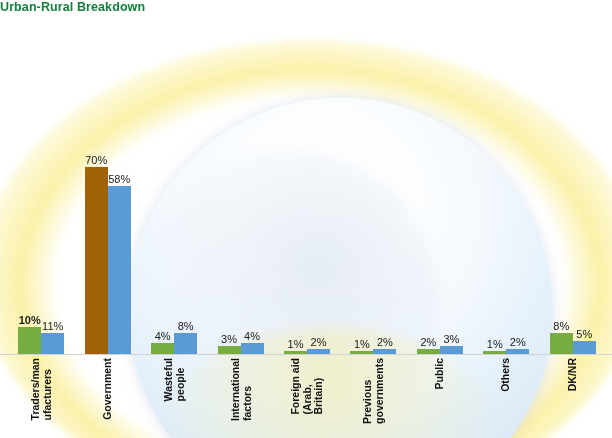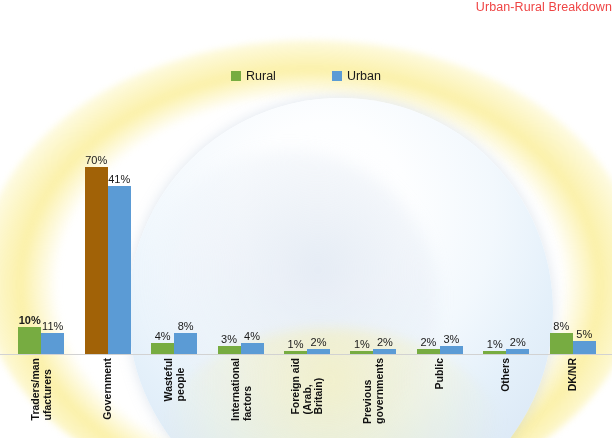--- a/index.html
+++ b/index.html
@@ -62,24 +62,24 @@
     width:360px;height:260px;
     border-radius:50%;
     background:radial-gradient(ellipse at 50% 20%, rgba(250,238,150,0.45) 0%, rgba(255,255,255,0) 70%);
     filter:blur(6px);
   }
 
   
   .chart-title{
     position:absolute;
     left:0;right:0;top:0px;
-    text-align:right;
+    text-align:left;
     font-size:12.5px;
-    font-weight:normal;
-    color:#ef4444;
+    font-weight:bold;
+    color:#15803d;
     letter-spacing:0.1px;
   }
 
   
   .legend{
     position:absolute;
     left:0;right:0;top:69px;
     display:flex;
     justify-content:center;
     gap:56px;
@@ -174,50 +174,40 @@
 
   <div class="bg-layer">
     <div class="bg-yellow-arc"></div>
     <div class="bg-sphere"></div>
     <div class="bg-sphere-shade"></div>
     <div class="bg-glow-bottom"></div>
   </div>
 
   <div class="chart-title">Urban-Rural Breakdown</div>
 
-  <div class="legend" id="legend">
-      <div class="legend-item">
-        <span class="legend-swatch" style="background: rgb(119, 172, 65);"></span>
-        <span class="legend-label">Rural</span>
-      </div>
-      <div class="legend-item">
-        <span class="legend-swatch" style="background: rgb(91, 155, 213);"></span>
-        <span class="legend-label">Urban</span>
-      </div>
-    </div>
 
   <div class="plot">
     <div class="groups" id="groups">
         <div class="group">
           <div class="bars">
             <div class="bar rural" style="height: 26.7143px; background: rgb(119, 172, 65); font-weight: bold;">
               <span class="val">10%</span>
             </div>
             <div class="bar urban" style="height: 21px; background: rgb(91, 155, 213);">
               <span class="val">11%</span>
             </div>
           </div>
         </div>
         <div class="group">
           <div class="bars">
             <div class="bar rural" style="height: 187px; background: #a16207;">
               <span class="val">70%</span>
             </div>
             <div class="bar urban" style="height: 168.3px; background: rgb(91, 155, 213);">
-              <span class="val">41%</span>
+              <span class="val">58%</span>
             </div>
           </div>
         </div>
         <div class="group">
           <div class="bars">
             <div class="bar rural" style="height: 10.6857px; background: rgb(119, 172, 65);">
               <span class="val">4%</span>
             </div>
             <div class="bar urban" style="height: 21.3714px; background: rgb(91, 155, 213);">
               <span class="val">8%</span>

